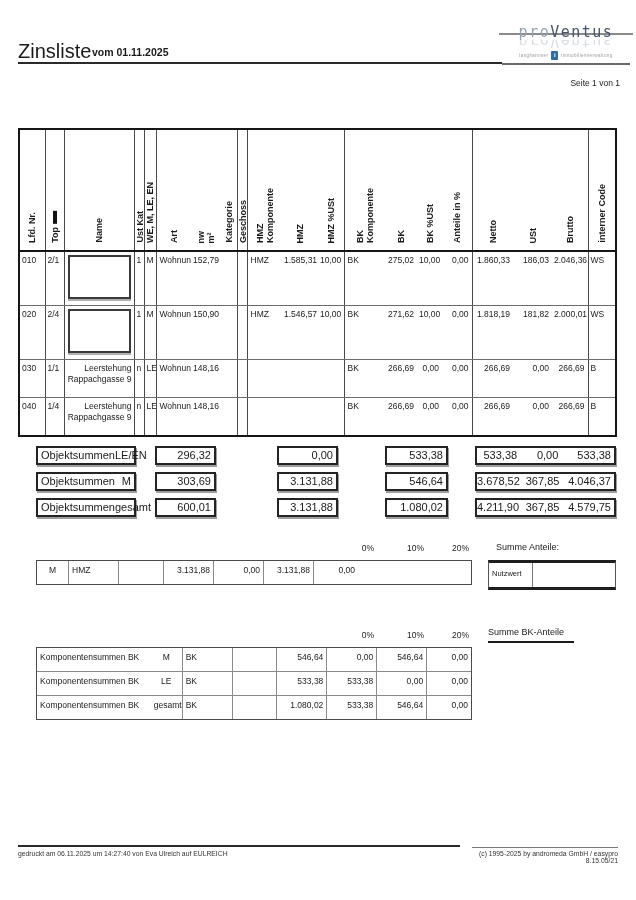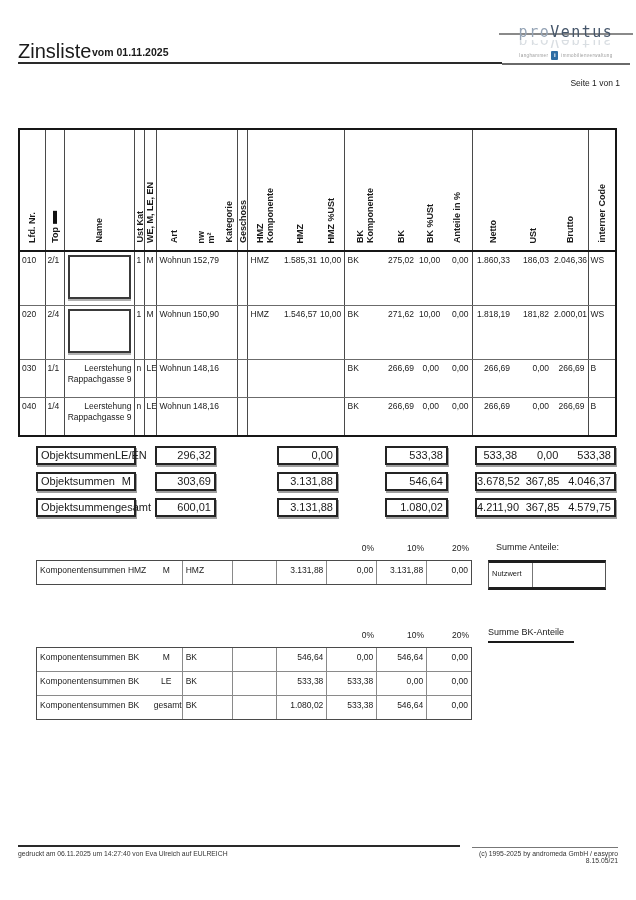--- a/index.html
+++ b/index.html
@@ -74,21 +74,21 @@
   .kc{box-sizing:border-box;padding:4px 3px 0 3px;white-space:nowrap;overflow:hidden;}
   .kc-label{width:114px;}
   .kc-var{width:32px;text-align:center;border-right:1px solid #8a8a8a;}
   .kc-comp{width:50px;border-right:1px solid #8a8a8a;}
   .kc-sp{width:45px;border-right:1px solid #8a8a8a;}
   .kc-sum,.kc-0,.kc-10{width:50px;text-align:right;border-right:1px solid #8a8a8a;}
   .kc-20{width:44px;text-align:right;}
   .summe-label{position:absolute;left:488px;font-size:9px;margin-left:8px;}
   .summe-bk{position:absolute;left:488px;font-size:9px;border-bottom:2.5px solid #1a1a1a;
             padding:0 10px 4px 0;}
-  .nutzbox{position:absolute;left:488px;top:560px;width:118px;height:30px;box-sizing:border-box;
+  .nutzbox{position:absolute;left:488px;top:560px;width:128px;height:30px;box-sizing:border-box;
            border:1px solid #555;border-top:3px solid #1e1e1e;border-bottom:3px solid #1e1e1e;
            background:#fff;display:flex;align-items:stretch;}
   .nutz-label{width:44px;padding:6px 0 0 3px;font-size:7.5px;border-right:1px solid #777;
               box-sizing:border-box;}
   .nutz-input{flex:1;background:#fff;}
 
   
   .footer{position:absolute;left:18px;top:845px;width:600px;display:flex;align-items:flex-start;}
   .f-left{width:442px;border-top:2.5px solid #2a2a2a;padding-top:3px;font-size:6.8px;color:#333;}
   .f-right{flex:1;margin-left:12px;margin-top:2px;border-top:1px solid #777;padding-top:2px;
@@ -310,21 +310,20 @@
   <div class="pct-row" style="top:543px;">
     <span class="pct-sp"></span>
     <span class="pct-c">0%</span>
     <span class="pct-c">10%</span>
     <span class="pct-c">20%</span>
   </div>
   <div class="summe-label" style="top:542px;">Summe Anteile:</div>
 
   <div class="ksum" style="top:560px;">
     <div class="krow">
-      <span class="kc kc-label">Komponentensummen HMZ</span>
       <span class="kc kc-var">M</span>
       <span class="kc kc-comp">HMZ</span>
       <span class="kc kc-sp"></span>
       <span class="kc kc-sum">3.131,88</span>
       <span class="kc kc-0">0,00</span>
       <span class="kc kc-10">3.131,88</span>
       <span class="kc kc-20">0,00</span>
     </div>
   </div>
 

